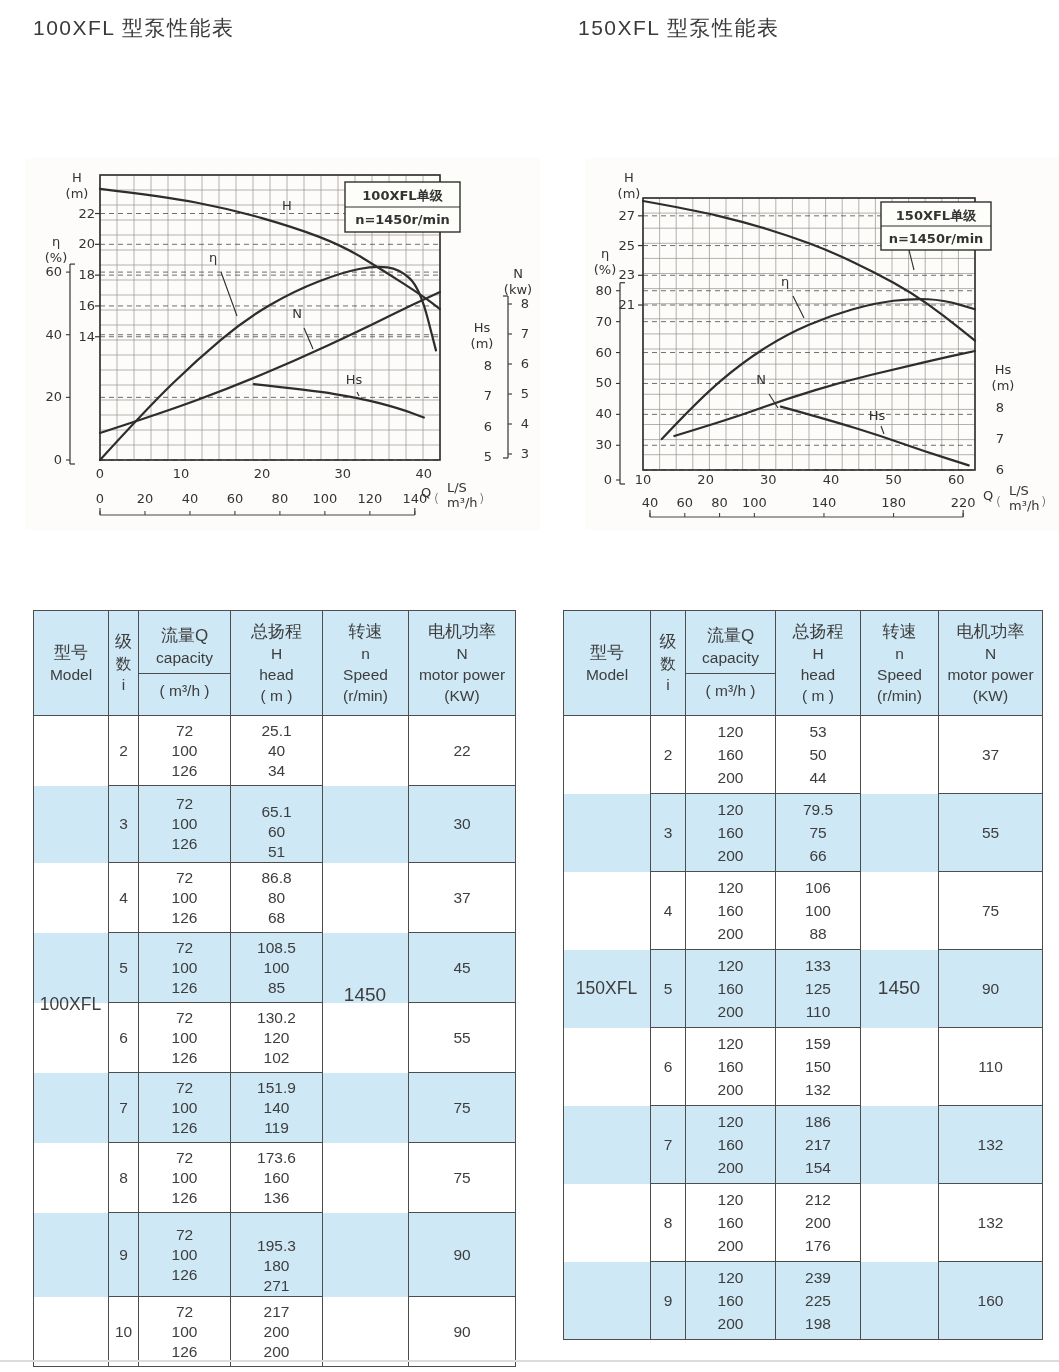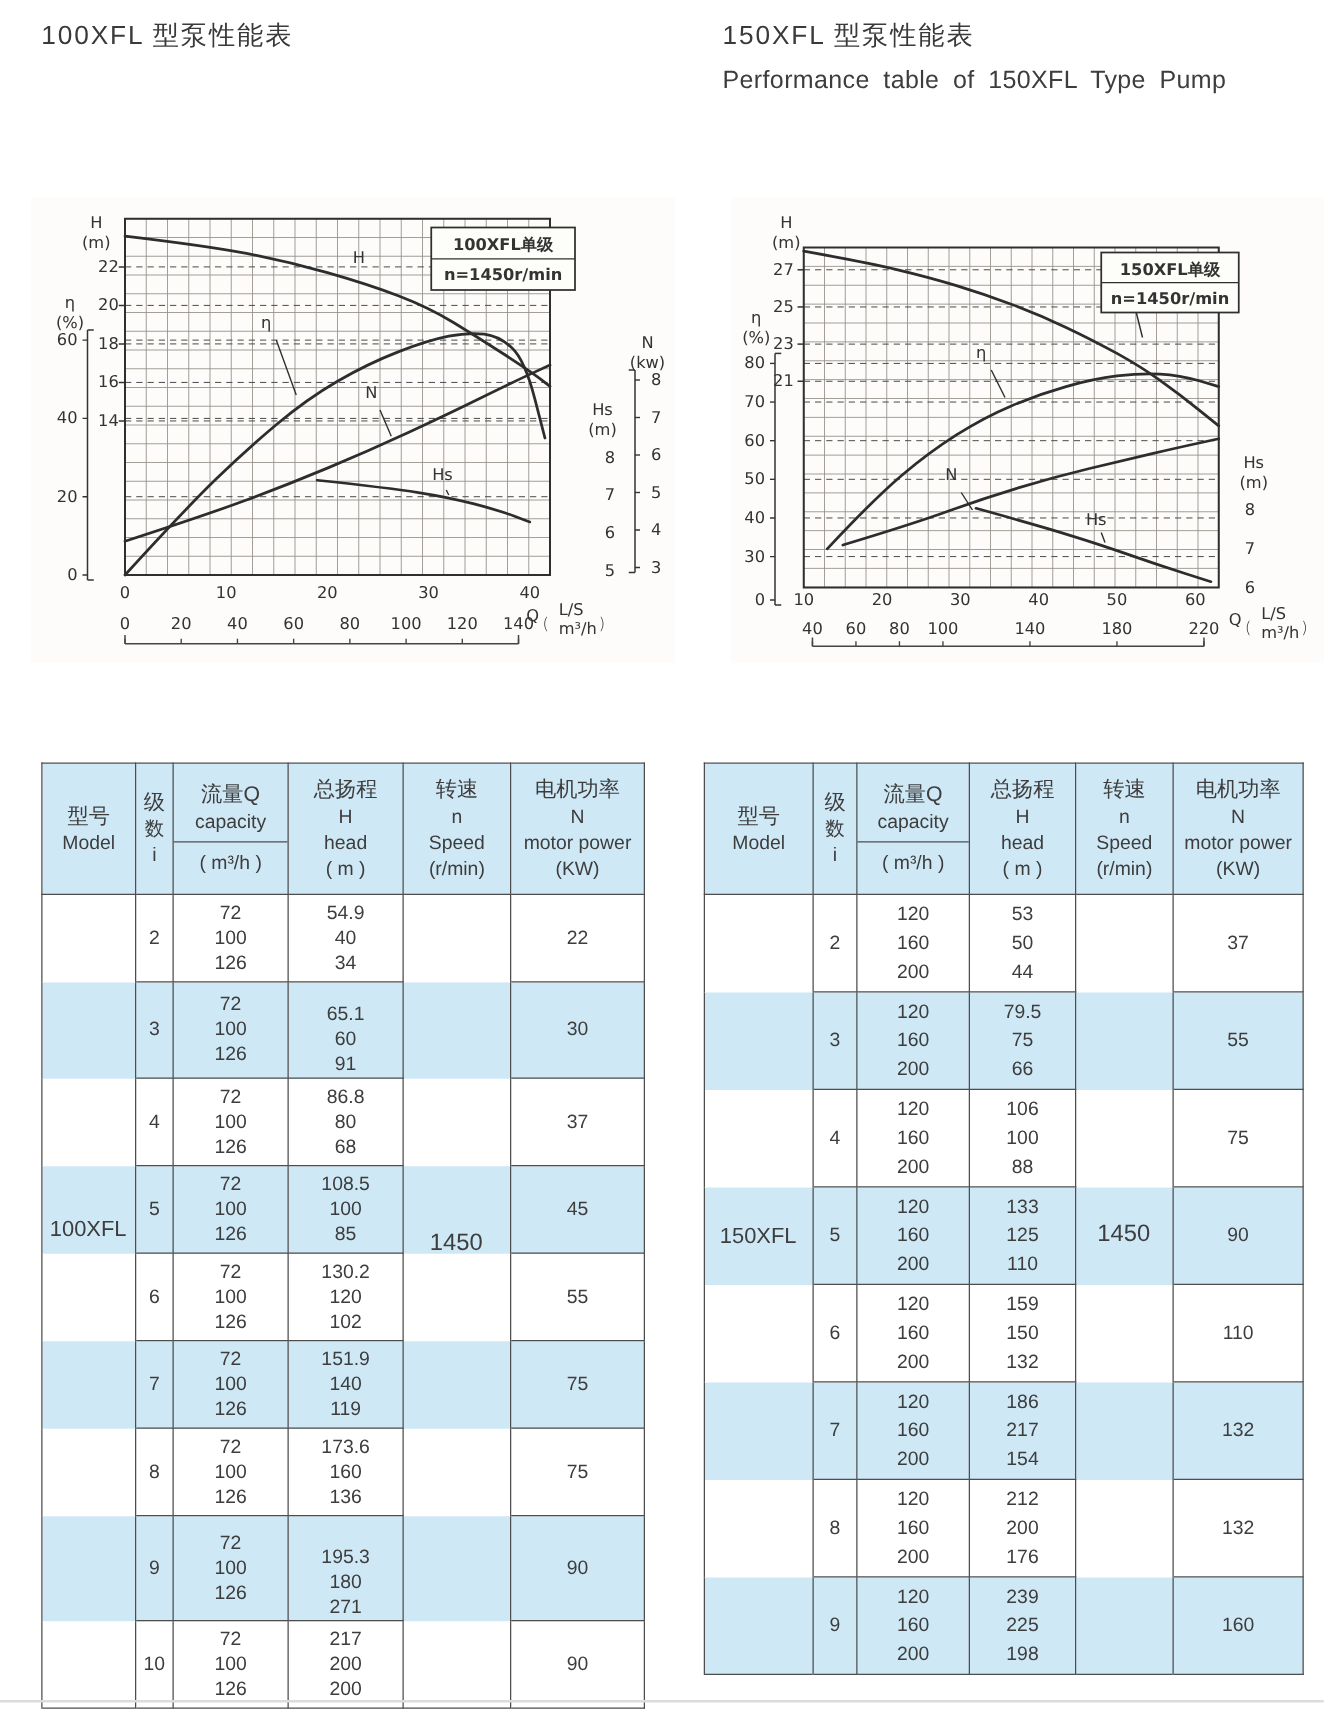--- a/index.html
+++ b/index.html
@@ -29,21 +29,20 @@
   .bottom-rule{position:absolute;left:0;top:1360px;width:1059px;height:2px;background:#dcdcdc;}
 </style>
 </head>
 <body>
 
 <div class="abs" style="left:33px;top:14px;">
   <div class="title-cn">100XFL 型泵性能表</div>
 </div>
 <div class="abs" style="left:578px;top:14px;">
   <div class="title-cn">150XFL 型泵性能表</div>
-  <div class="title-en">Performance table of 150XFL Type Pump</div>
 </div>
 
 <div id="chart-0" class="chart-host" style="left:25px;top:158px;">
     <svg width="515" height="372" viewBox="0 0 515 372">
       <g stroke="#969089" stroke-width="0.7">
         <line x1="75" y1="17" x2="75" y2="302"></line>
         <line x1="92" y1="17" x2="92" y2="302"></line>
         <line x1="109" y1="17" x2="109" y2="302"></line>
         <line x1="126" y1="17" x2="126" y2="302"></line>
         <line x1="143" y1="17" x2="143" y2="302"></line>
@@ -420,21 +419,21 @@
           <td class="nov"></td>
           <td>
             <div class="cellline">2</div>
           </td>
           <td>
             <div class="cellline" style="line-height: 20px;">72</div>
             <div class="cellline" style="line-height: 20px;">100</div>
             <div class="cellline" style="line-height: 20px;">126</div>
           </td>
           <td>
-            <div class="cellline" style="line-height: 20px;">54.9</div>
+            <div class="cellline" style="line-height: 20px;">25.1</div>
             <div class="cellline" style="line-height: 20px;">40</div>
             <div class="cellline" style="line-height: 20px;">34</div>
           </td>
           <td class="nov"></td>
           <td>
             <div class="cellline">22</div>
           </td>
         </tr>
         <tr class="stripe" style="height: 70px;">
           <td class="nov"></td>
@@ -442,21 +441,21 @@
             <div class="cellline">3</div>
           </td>
           <td>
             <div class="cellline" style="line-height: 20px;">72</div>
             <div class="cellline" style="line-height: 20px;">100</div>
             <div class="cellline" style="line-height: 20px;">126</div>
           </td>
           <td>
             <div class="cellline" style="line-height: 20px; margin-top: 16px;">65.1</div>
             <div class="cellline" style="line-height: 20px;">60</div>
-            <div class="cellline" style="line-height: 20px;">91</div>
+            <div class="cellline" style="line-height: 20px;">51</div>
           </td>
           <td class="nov"></td>
           <td>
             <div class="cellline">30</div>
           </td>
         </tr>
         <tr style="height: 70px;">
           <td class="nov"></td>
           <td>
             <div class="cellline">4</div>
@@ -591,21 +590,21 @@
             <div class="cellline" style="line-height: 20px;">200</div>
             <div class="cellline" style="line-height: 20px;">200</div>
           </td>
           <td class="nov"></td>
           <td>
             <div class="cellline">90</div>
           </td>
         </tr>
       </tbody>
     </table>
-    <div class="ovl" style="left: 0px; width: 75px; top: 359px; height: 28px;">100XFL</div>
+    <div class="ovl" style="left: 0px; width: 75px; top: 380px; height: 28px;">100XFL</div>
     <div class="ovl" style="left: 289px; width: 86px; top: 371px; height: 28px; font-size: 19px;">1450</div>
   </div>
 <div id="table-1" class="tbl-wrap" style="left: 563px; top: 610px;">
     <table class="perf">
       <colgroup>
         <col style="width: 87px;">
         <col style="width: 35px;">
         <col style="width: 90px;">
         <col style="width: 85px;">
         <col style="width: 78px;">

